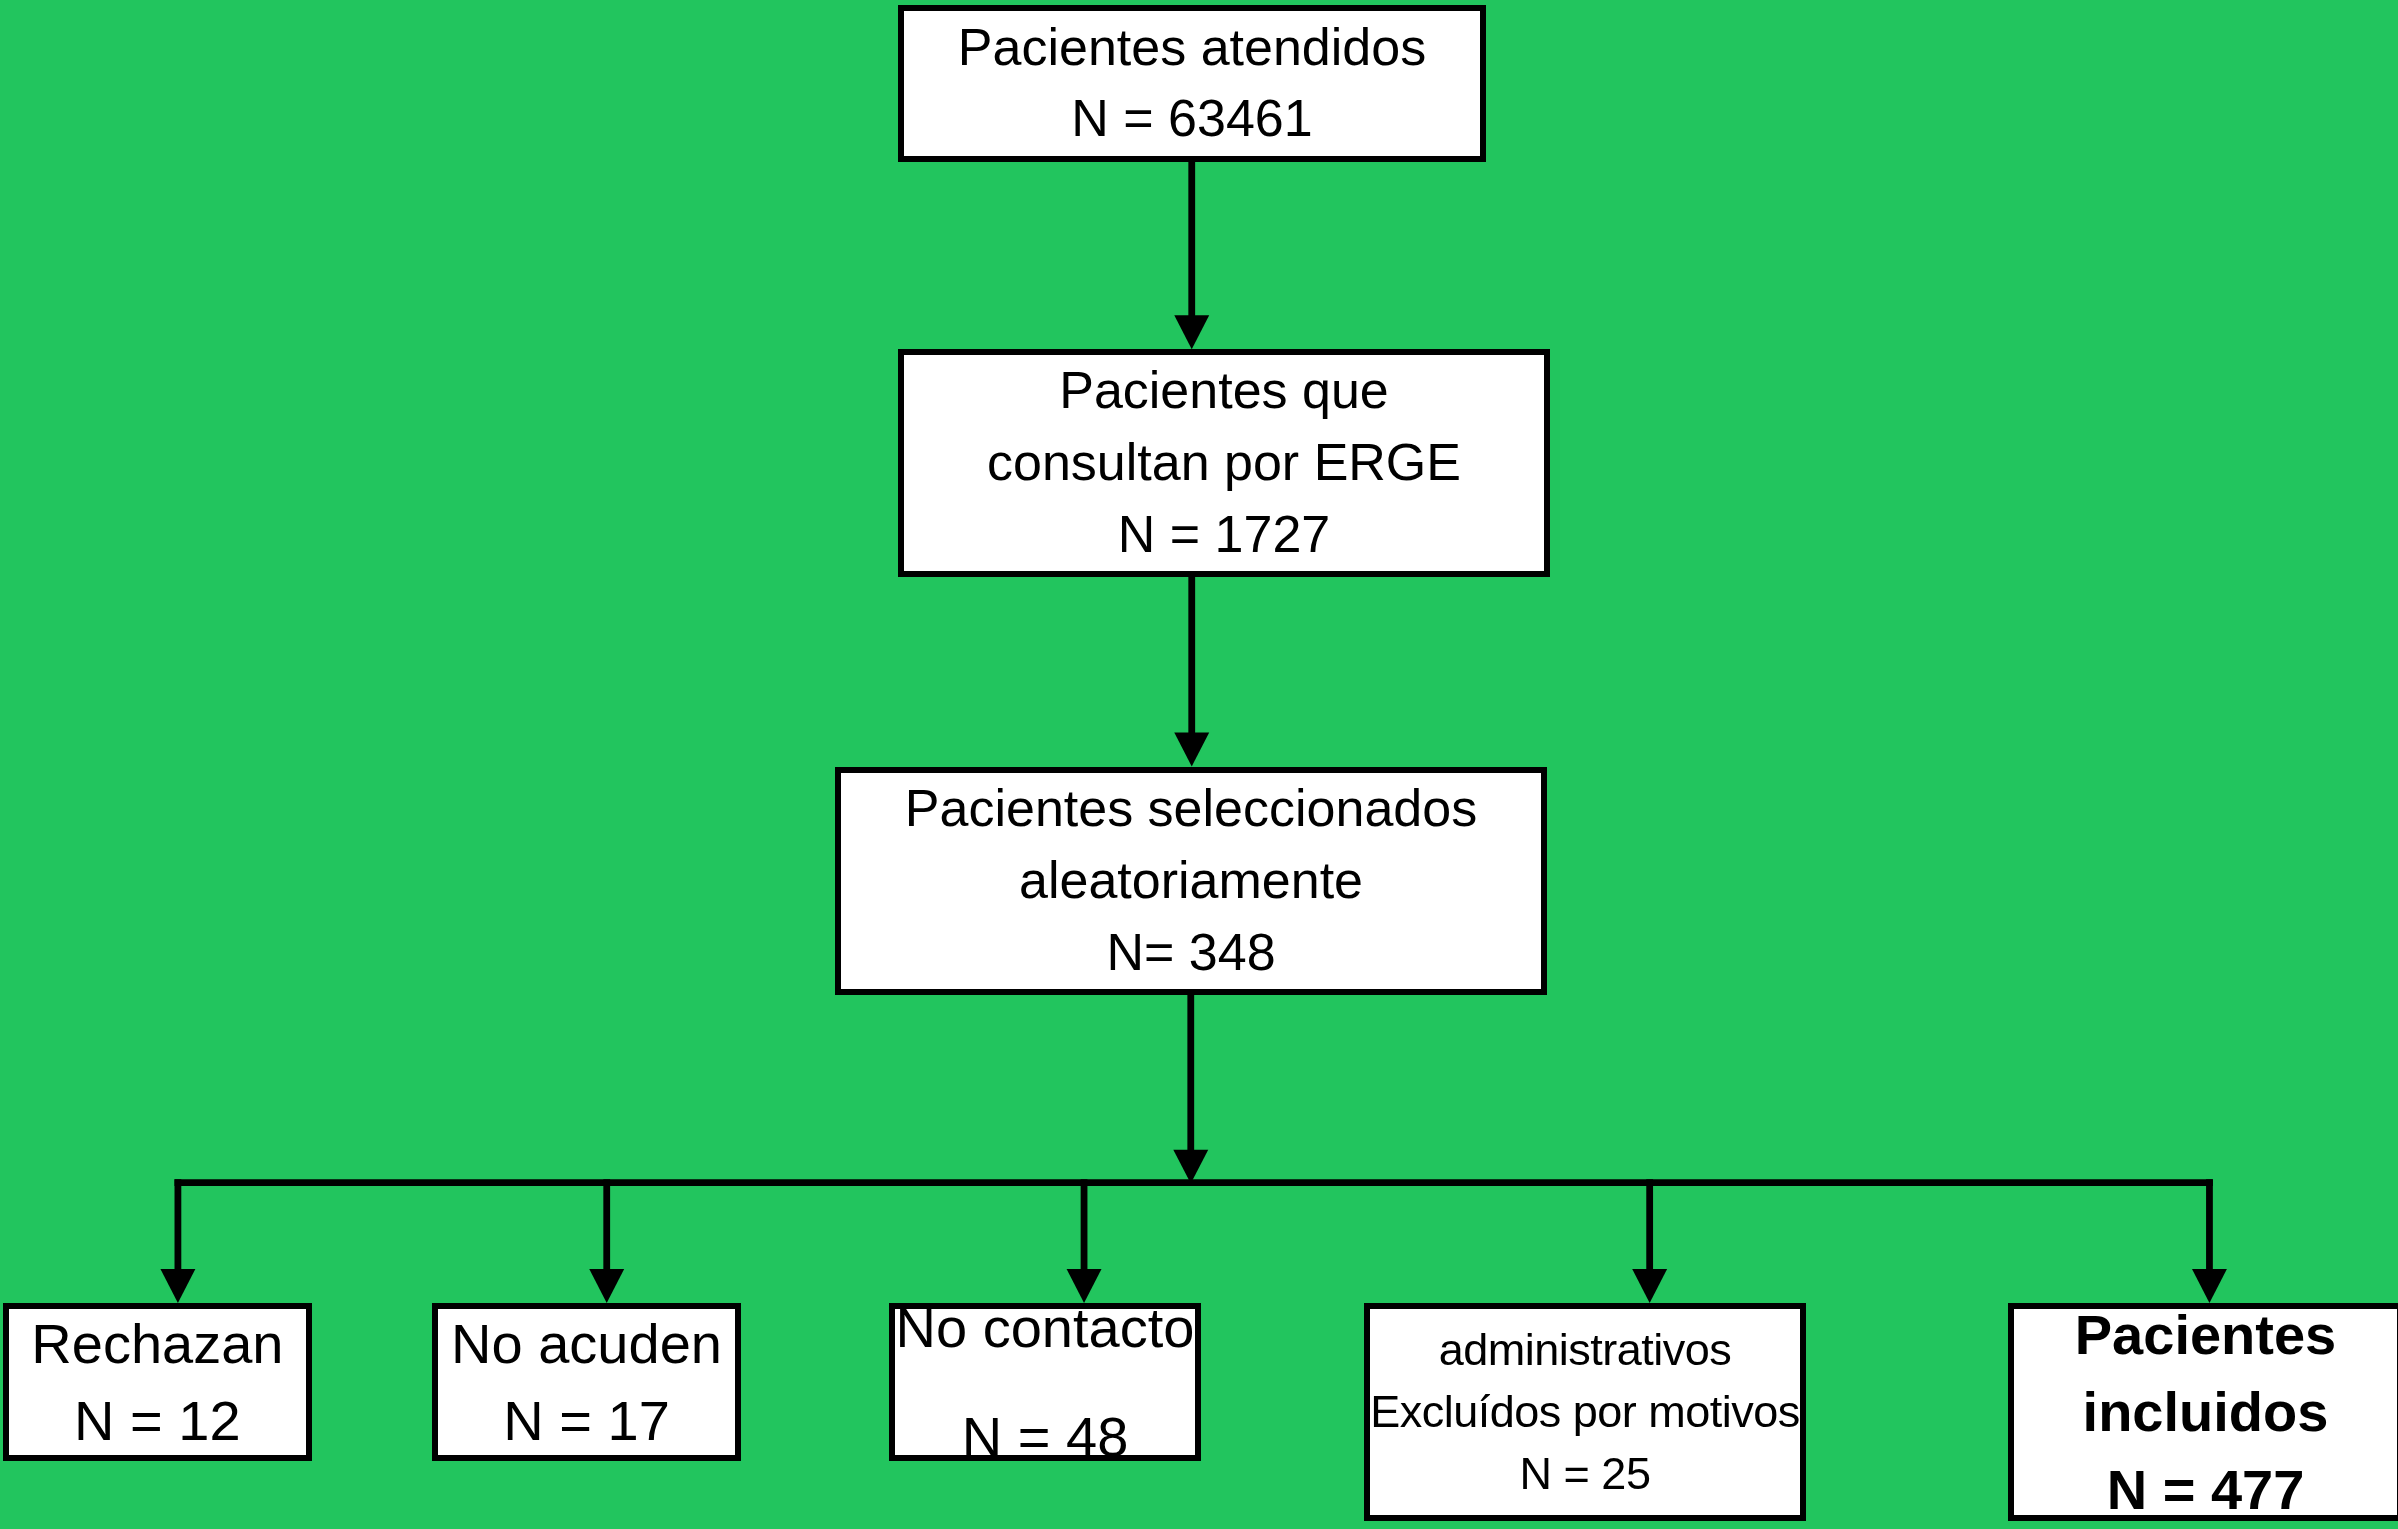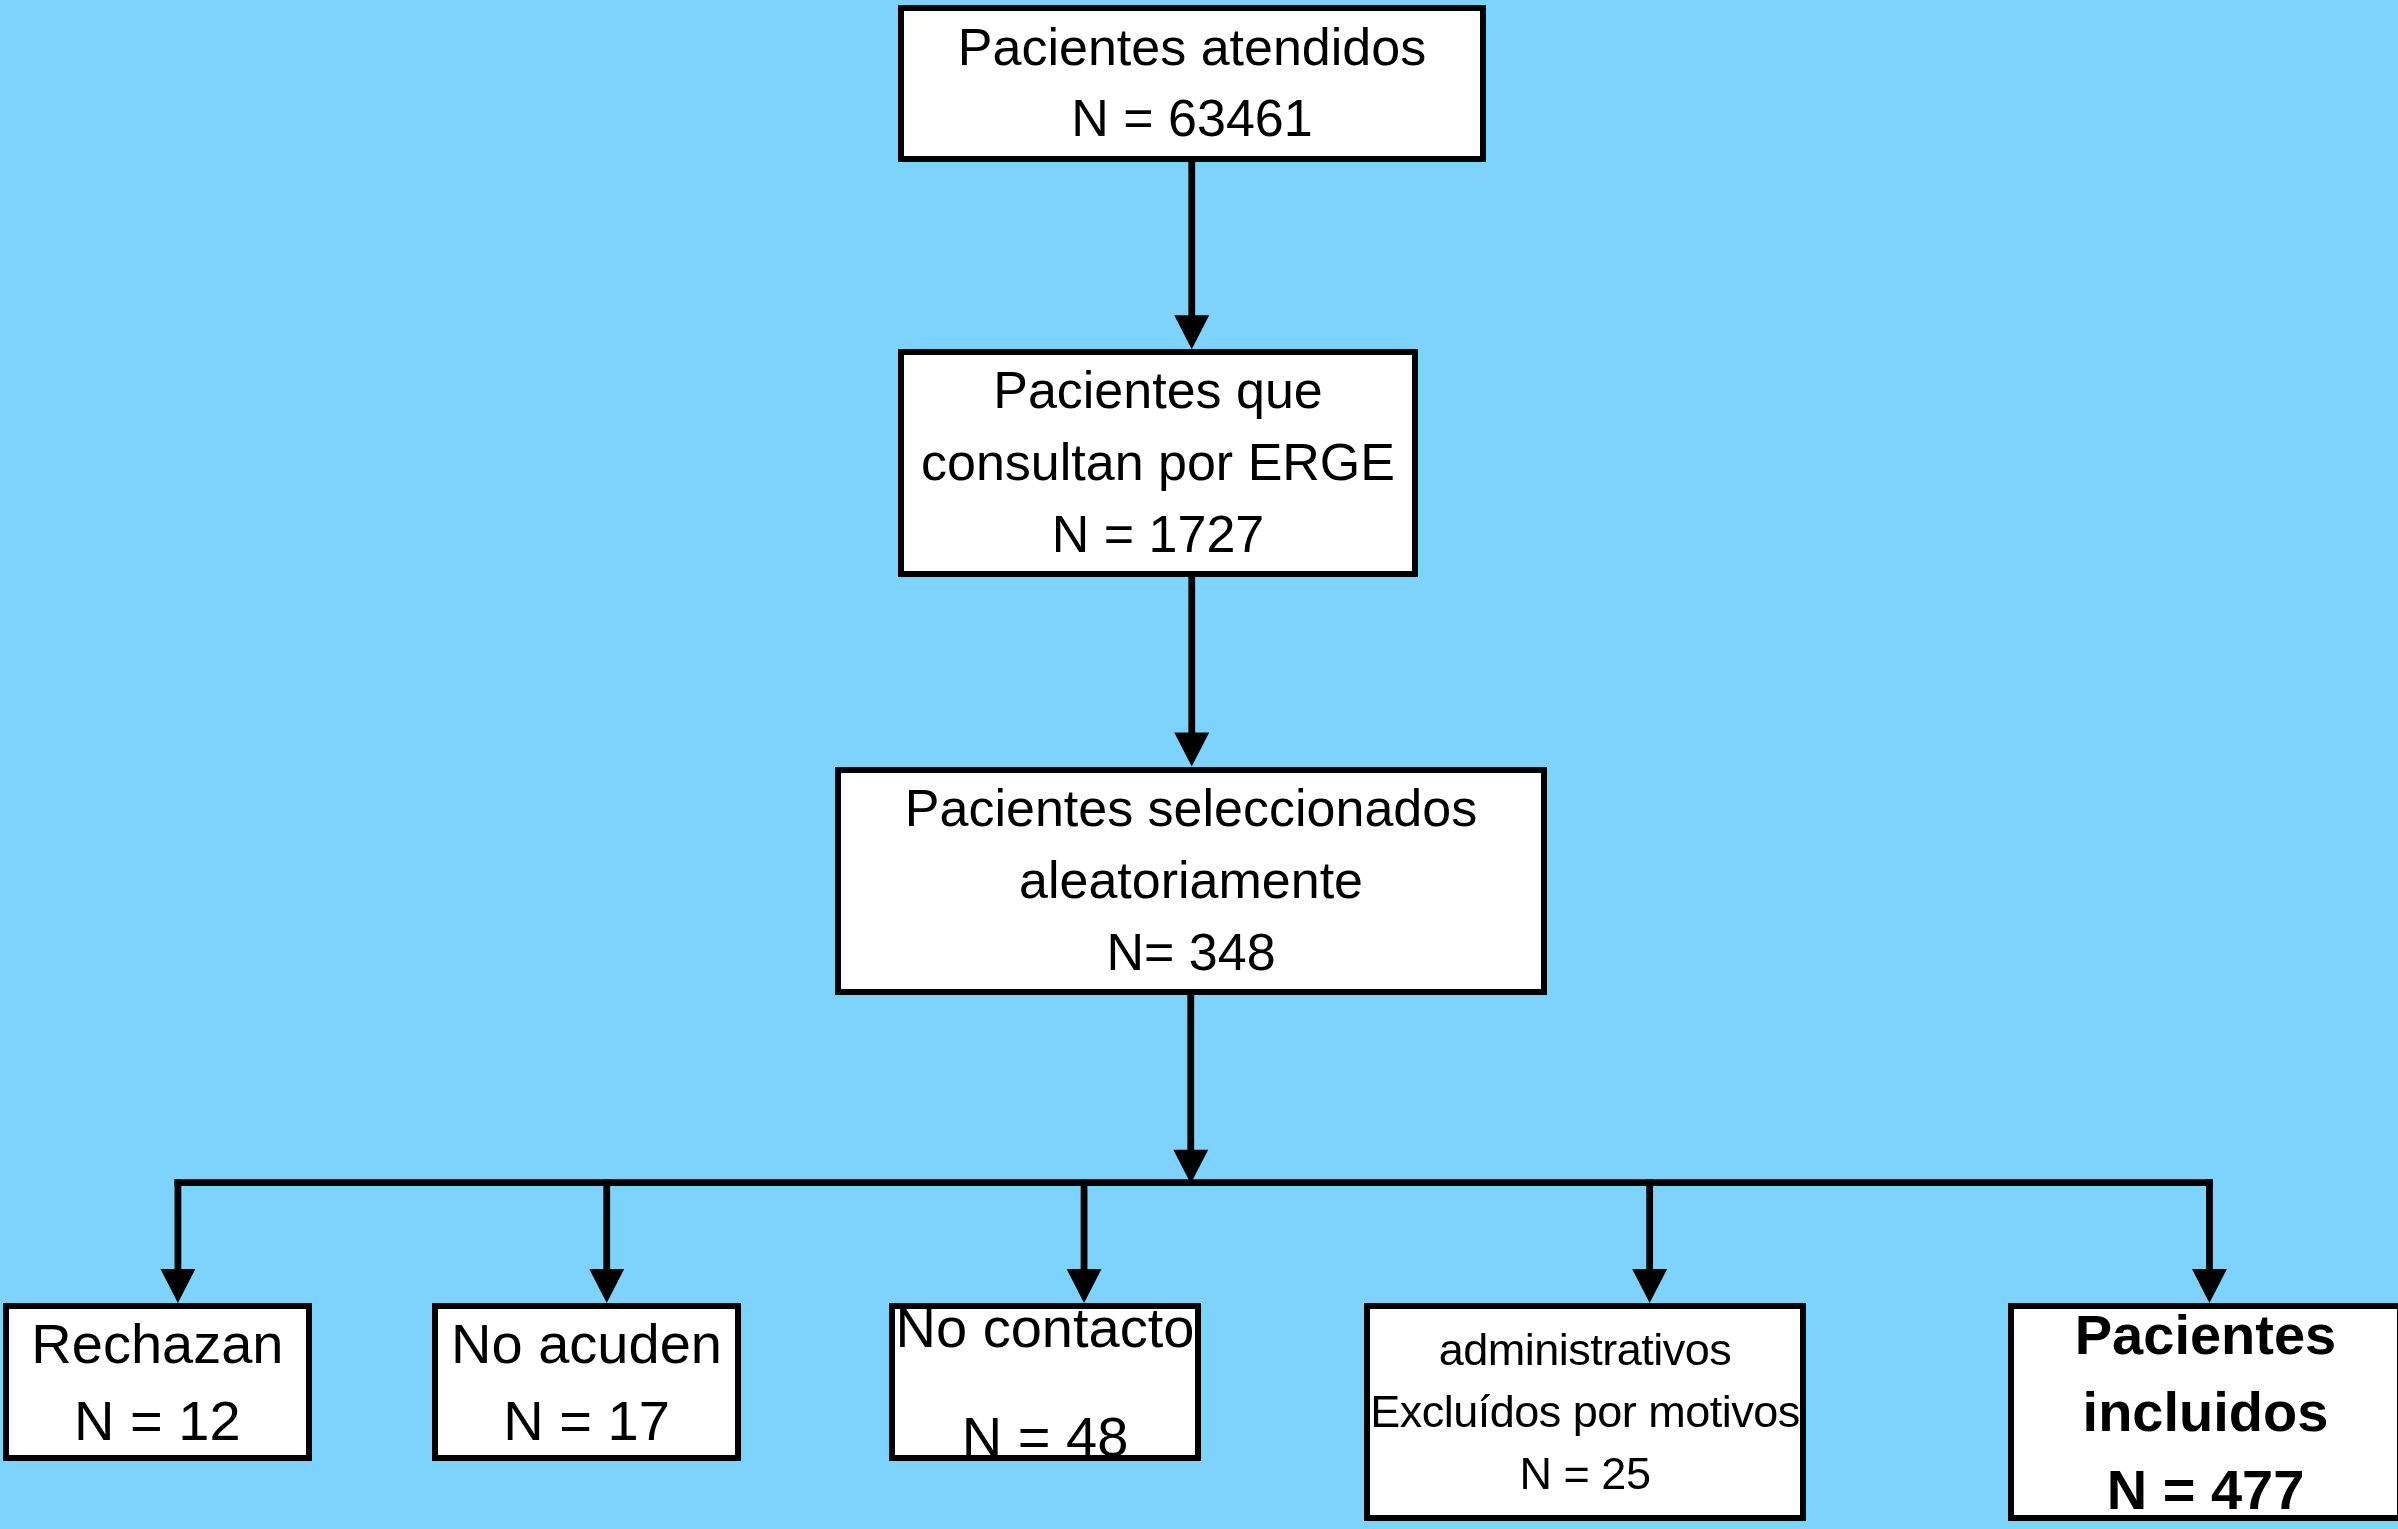--- a/index.html
+++ b/index.html
@@ -4,21 +4,21 @@
 <style>
   html, body {
     margin: 0;
     padding: 0;
     background: #ffffff;
   }
   .canvas {
     position: relative;
     width: 2399px;
     height: 1529px;
-    background: #7dd3fc;
+    background: #22c55e;
     overflow: hidden;
     font-family: "Liberation Sans", sans-serif;
     color: #000000;
   }
   .connectors {
     position: absolute;
     left: 0;
     top: 0;
     width: 2399px;
     height: 1529px;
@@ -39,21 +39,21 @@
     white-space: nowrap;
     line-height: 1.38;
   }
   .top-node .nl {
     font-size: 52px;
   }
   .bottom-node .nl {
     font-size: 56px;
   }
   .node-atendidos   { left: 898px;  top: 4.9px;    width: 588px; height: 157px; }
-  .node-erge        { left: 898px;  top: 349px;  width: 520px; height: 228px; }
+  .node-erge        { left: 898px;  top: 349px;  width: 652px; height: 228px; }
   .node-aleatorios  { left: 835px;  top: 767px;  width: 712px; height: 228px; }
   .node-rechazan    { left: 2.9px;    top: 1303px; width: 309px; height: 158px; }
   .node-no-acuden   { left: 432px;  top: 1303px; width: 309px; height: 158px; }
   .node-no-contacto { left: 889px;  top: 1303px; width: 312px; height: 158px; gap: 32px; }
   .node-excluidos   { left: 1364px; top: 1303px; width: 442px; height: 218px; }
   .node-excluidos .nl { font-size: 45px; letter-spacing: -0.5px; }
   .node-incluidos   { left: 2008px; top: 1303px; width: 395px; height: 218px; }
   .node-incluidos .nl { font-weight: 700; }
 </style>
 </head>

